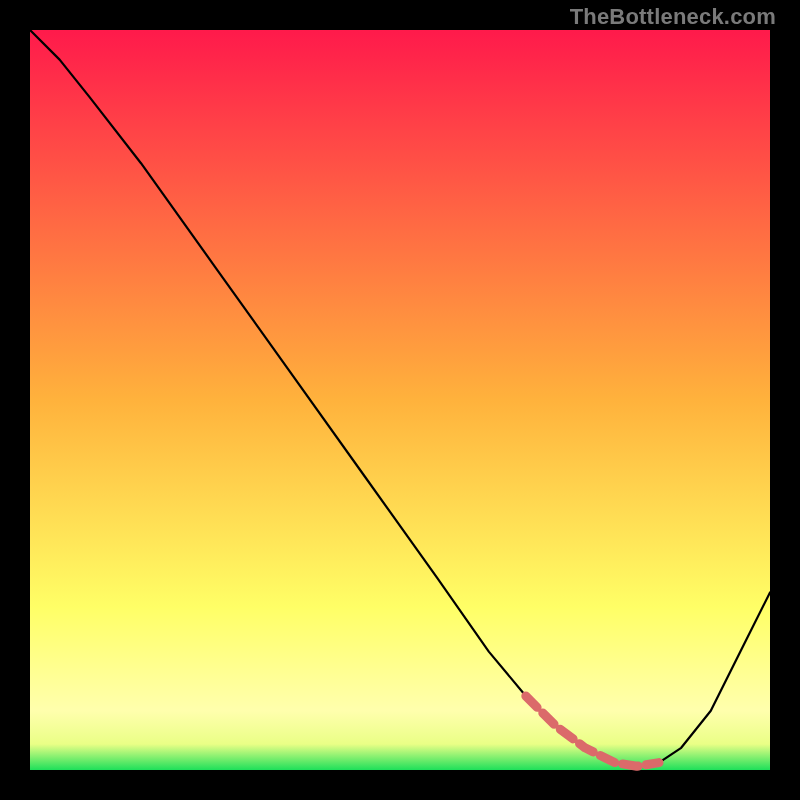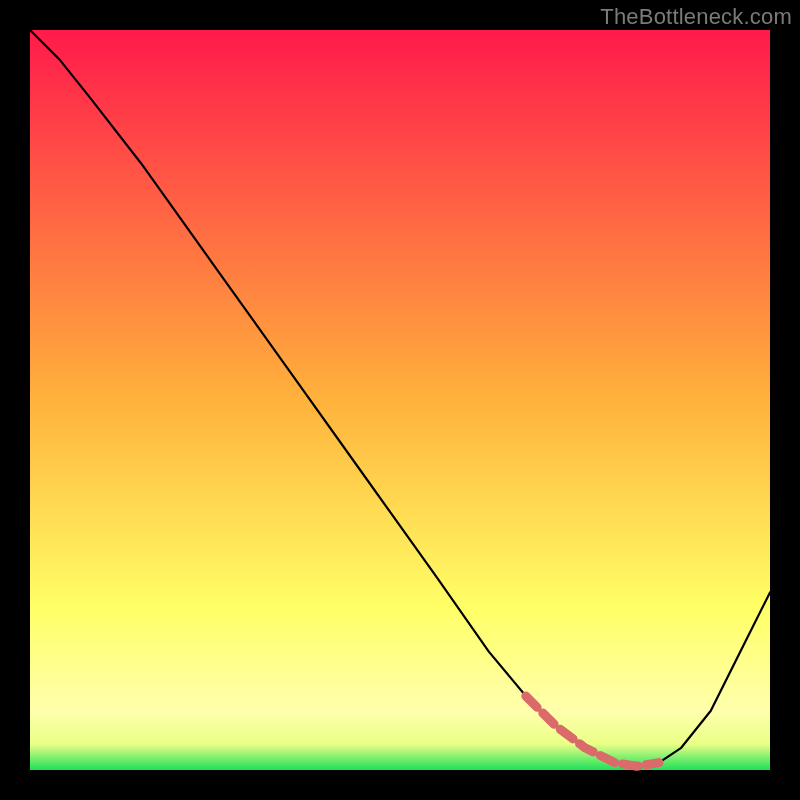--- a/index.html
+++ b/index.html
@@ -14,24 +14,24 @@
     position: absolute;
     top: 0;
     left: 0;
     width: 800px;
     height: 800px;
     background: #000;
   }
   .watermark {
     position: absolute;
     top: 4px;
-    right: 8px;
+    right: 24px;
     font-family: Arial, Helvetica, sans-serif;
     font-size: 22px;
-    font-weight: normal;
+    font-weight: bold;
     color: #7a7a7a;
     letter-spacing: 0.2px;
     margin-left: 36px;
   }
   svg {
     position: absolute;
     top: 0;
     left: 0;
   }
   .plot-rect {

